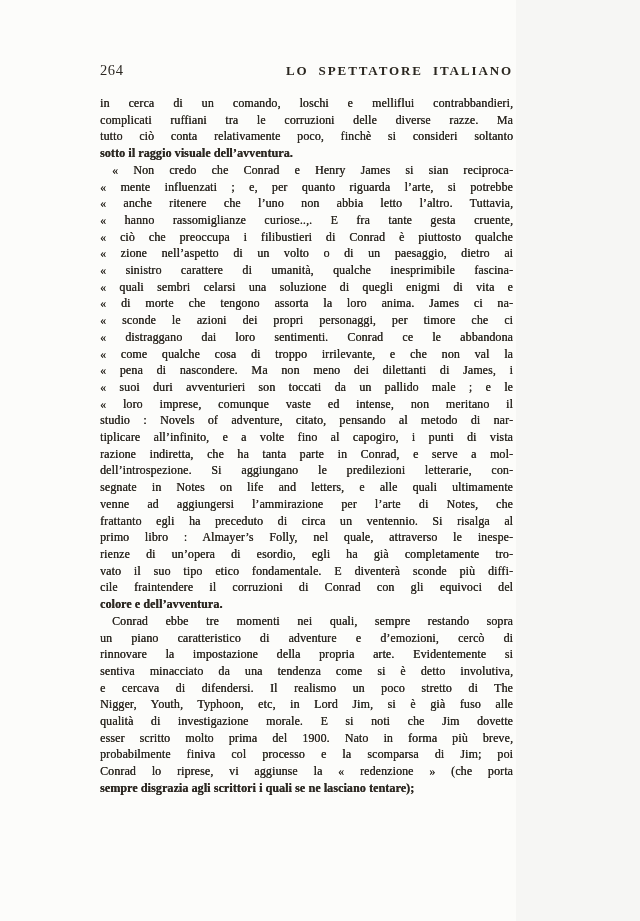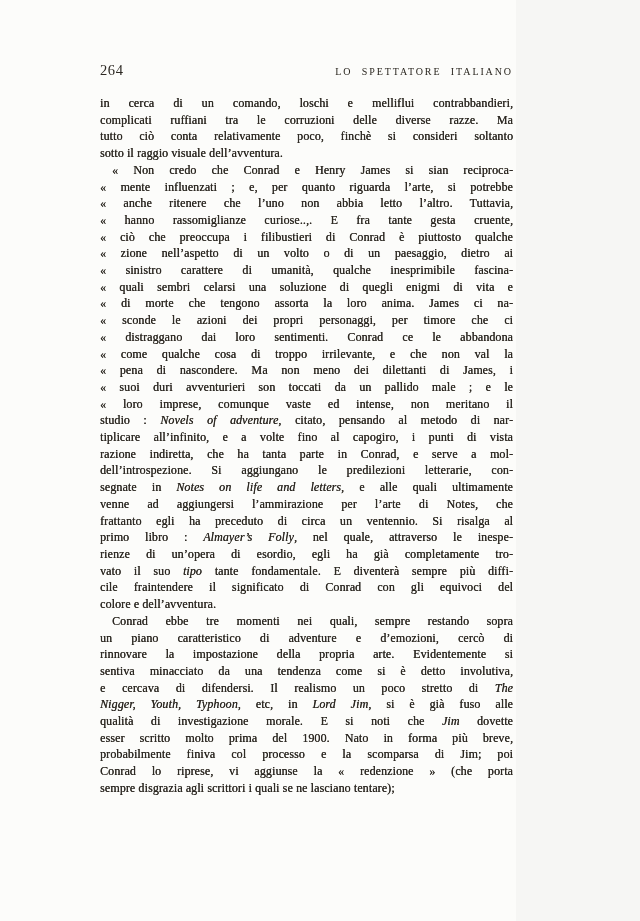--- a/index.html
+++ b/index.html
@@ -23,22 +23,22 @@
     display: flex;
     justify-content: space-between;
     align-items: baseline;
     color: #2c2822;
   }
   .page-number {
     font-size: 14.5px;
     letter-spacing: 0.6px;
   }
   .journal-title {
-    font-size: 10px;
-    font-weight: normal;
+    font-size: 13px;
+    font-weight: bold;
     letter-spacing: 1.9px;
     word-spacing: 5px;
     color: #2a261f;
   }
   .text-block {
     position: absolute;
     left: 100px;
     top: 95px;
     width: 413px;
     color: #2e2a24;
@@ -46,25 +46,26 @@
     line-height: 16.7px;
     text-shadow: 0.25px 0 0 currentColor;
   }
   .line {
     text-align: justify;
     text-align-last: justify;
     letter-spacing: 0.1px;
   }
   .line.para-end {
     text-align-last: left;
+    font-weight: bold;
   }
   .line.indent {
     text-indent: 12px;
   }
-  .it { font-style: italic; }
+  .it { }
   
   .edge-line {
     position: absolute;
     left: 609px;
     top: 52px;
     width: 1px;
     height: 868px;
     background: linear-gradient(#ededeb 0%, #c4c4c2 25%, #d6d6d4 55%, #c9c9c7 80%, #eeeeec 100%);
     transform: rotate(0.45deg);
     transform-origin: top center;
@@ -120,22 +121,22 @@
       <div class="line"><span>« loro imprese, comunque vaste ed intense, non meritano il</span></div>
       <div class="line"><span>studio : </span><span class="it">Novels of adventure</span><span>, citato, pensando al metodo di nar-</span></div>
       <div class="line"><span>tiplicare all’infinito, e a volte fino al capogiro, i punti di vista</span></div>
       <div class="line"><span>razione indiretta, che ha tanta parte in Conrad, e serve a mol-</span></div>
       <div class="line"><span>dell’introspezione. Si aggiungano le predilezioni letterarie, con-</span></div>
       <div class="line"><span>segnate in </span><span class="it">Notes on life and letters</span><span>, e alle quali ultimamente</span></div>
       <div class="line"><span>venne ad aggiungersi l’ammirazione per l’arte di Notes, che</span></div>
       <div class="line"><span>frattanto egli ha preceduto di circa un ventennio. Si risalga al</span></div>
       <div class="line"><span>primo libro : </span><span class="it">Almayer’s Folly</span><span>, nel quale, attraverso le inespe-</span></div>
       <div class="line"><span>rienze di un’opera di esordio, egli ha già completamente tro-</span></div>
-      <div class="line"><span>vato il suo </span><span class="it">tipo</span><span> tante fondamentale. E diventerà sempre più diffi-</span></div>
-      <div class="line"><span>cile fraintendere il significato di Conrad con gli equivoci del</span></div>
+      <div class="line"><span>vato il suo </span><span class="it">tipo</span><span> etico fondamentale. E diventerà sconde più diffi-</span></div>
+      <div class="line"><span>cile fraintendere il corruzioni di Conrad con gli equivoci del</span></div>
       <div class="line para-end"><span>colore e dell’avventura.</span></div>
       <div class="line indent"><span>Conrad ebbe tre momenti nei quali, sempre restando sopra</span></div>
       <div class="line"><span>un piano caratteristico di adventure e d’emozioni, cercò di</span></div>
       <div class="line"><span>rinnovare la impostazione della propria arte. Evidentemente si</span></div>
       <div class="line"><span>sentiva minacciato da una tendenza come si è detto involutiva,</span></div>
       <div class="line"><span>e cercava di difendersi. Il realismo un poco stretto di </span><span class="it">The</span></div>
       <div class="line"><span class="it">Nigger, Youth, Typhoon</span><span>, etc, in </span><span class="it">Lord Jim</span><span>, si è già fuso alle</span></div>
       <div class="line"><span>qualità di investigazione morale. E si noti che </span><span class="it">Jim</span><span> dovette</span></div>
       <div class="line"><span>esser scritto molto prima del 1900. Nato in forma più breve,</span></div>
       <div class="line"><span>probabilmente finiva col processo e la scomparsa di Jim; poi</span></div>

